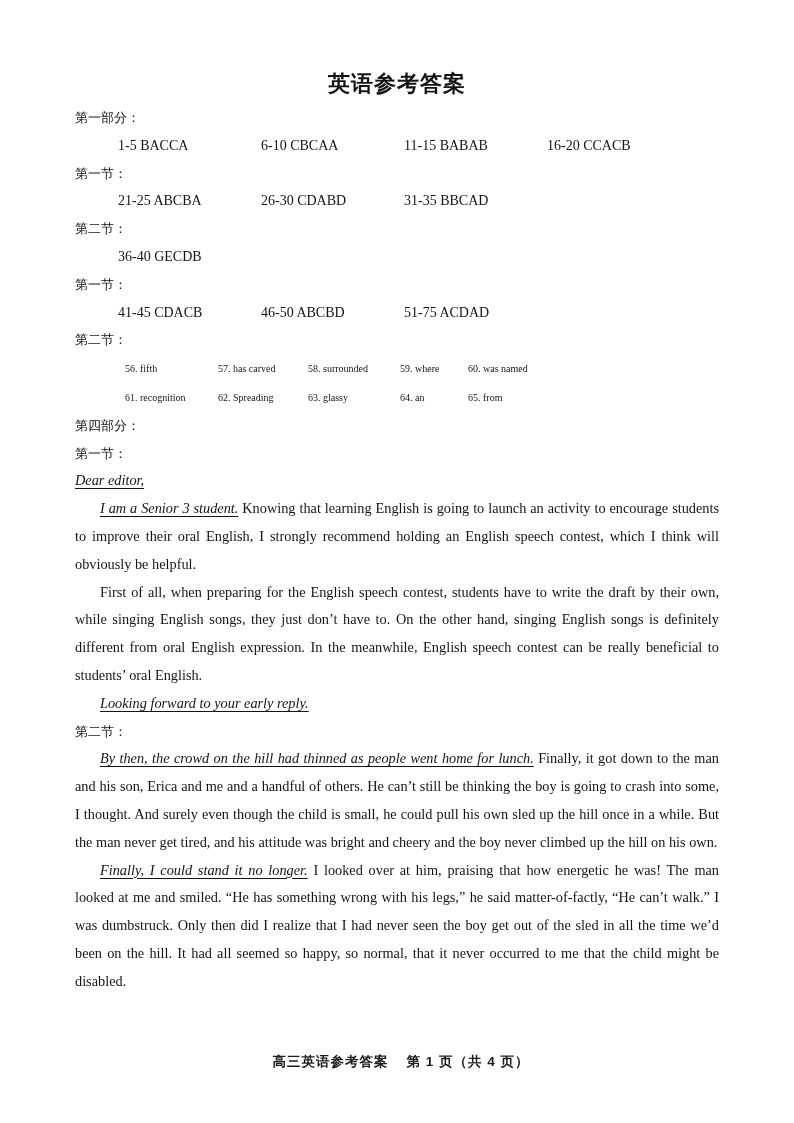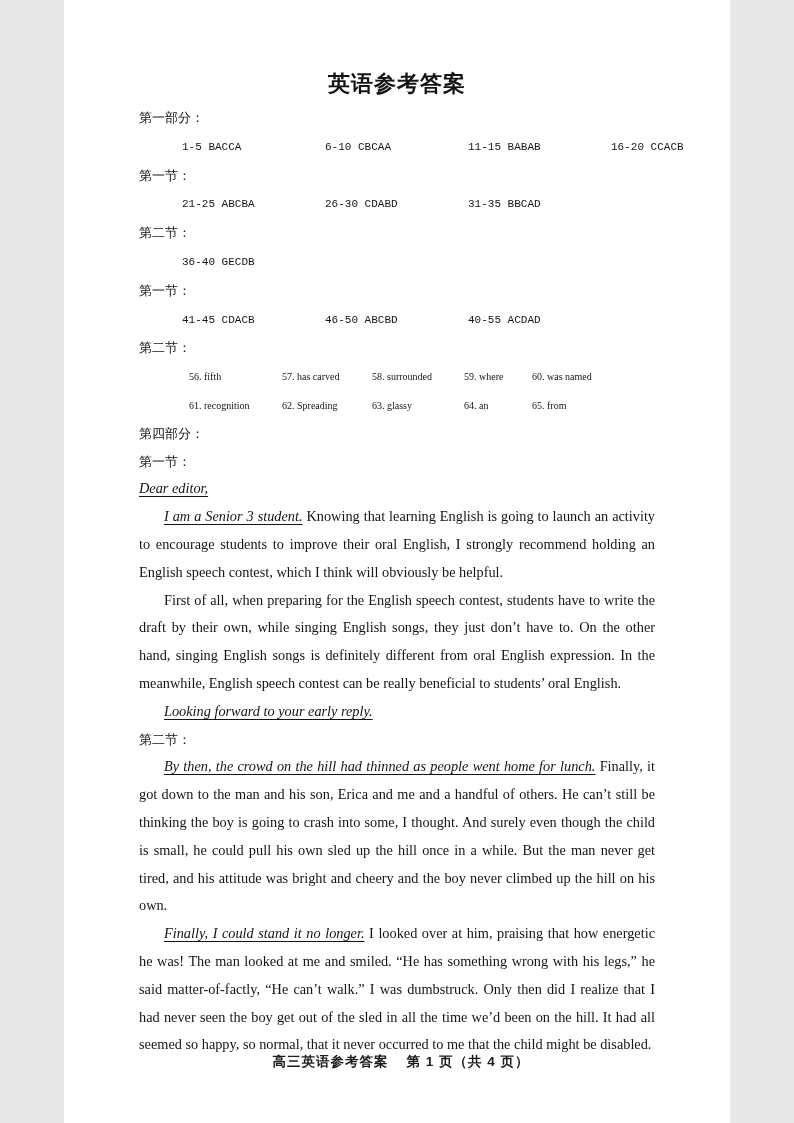--- a/index.html
+++ b/index.html
@@ -1,39 +1,39 @@
 <!DOCTYPE html>
 <html><head>
 <meta charset="utf-8">
 <style>
   html, body { margin: 0; padding: 0; background: #e8e8e8; }
   .page {
     position: relative;
-    width: 666px;
+    width: 794px;
     height: 1123px;
     margin: 0 auto;
     background: #ffffff;
     box-sizing: border-box;
     padding: 66px 75px 0 75px;
     font-family: "Liberation Serif", "DejaVu Serif", serif;
     color: #141414;
     overflow: hidden;
   }
   .title {
     margin: 0 0 2px 0;
     text-align: center;
     font-size: 22px;
     line-height: 36px;
     font-weight: bold;
     letter-spacing: 1px;
   }
   .line { font-size: 14.5px; line-height: 27.8px; white-space: nowrap; }
   .label { font-size: 13px; }
   .arow  { padding-left: 43px; }
-  .acell { display: inline-block; width: 143px; font-size: 11px; font-family: Liberation Mono, monospace; }
+  .acell { display: inline-block; width: 143px; font-size: 14px; }
   .acell:last-child { width: auto; }
   .grow  { padding-left: 50px; }
   .gcell { display: inline-block; font-size: 10px; }
   .g0 { width: 93px; } .g1 { width: 90px; } .g2 { width: 92px; } .g3 { width: 68px; }
   .para {
     margin: 0;
     font-size: 14.3px;
     line-height: 27.8px;
     text-align: justify;
     text-justify: inter-word;
@@ -75,21 +75,21 @@
     <span class="acell">21-25 ABCBA</span><span class="acell">26-30 CDABD</span><span class="acell">31-35 BBCAD</span>
   </div>
 
   <div class="line label">第二节：</div>
   <div class="line arow">
     <span class="acell">36-40 GECDB</span>
   </div>
 
   <div class="line label">第一节：</div>
   <div class="line arow">
-    <span class="acell">41-45 CDACB</span><span class="acell">46-50 ABCBD</span><span class="acell">40-55 ACDAD</span>
+    <span class="acell">41-45 CDACB</span><span class="acell">46-50 ABCBD</span><span class="acell">51-75 ACDAD</span>
   </div>
 
   <div class="line label">第二节：</div>
   <div class="line grow">
     <span class="gcell g0">56. fifth</span><span class="gcell g1">57. has carved</span><span class="gcell g2">58. surrounded</span><span class="gcell g3">59. where</span><span class="gcell">60. was named</span>
   </div>
   <div class="line grow">
     <span class="gcell g0">61. recognition</span><span class="gcell g1">62. Spreading</span><span class="gcell g2">63. glassy</span><span class="gcell g3">64. an</span><span class="gcell">65. from</span>
   </div>
 

